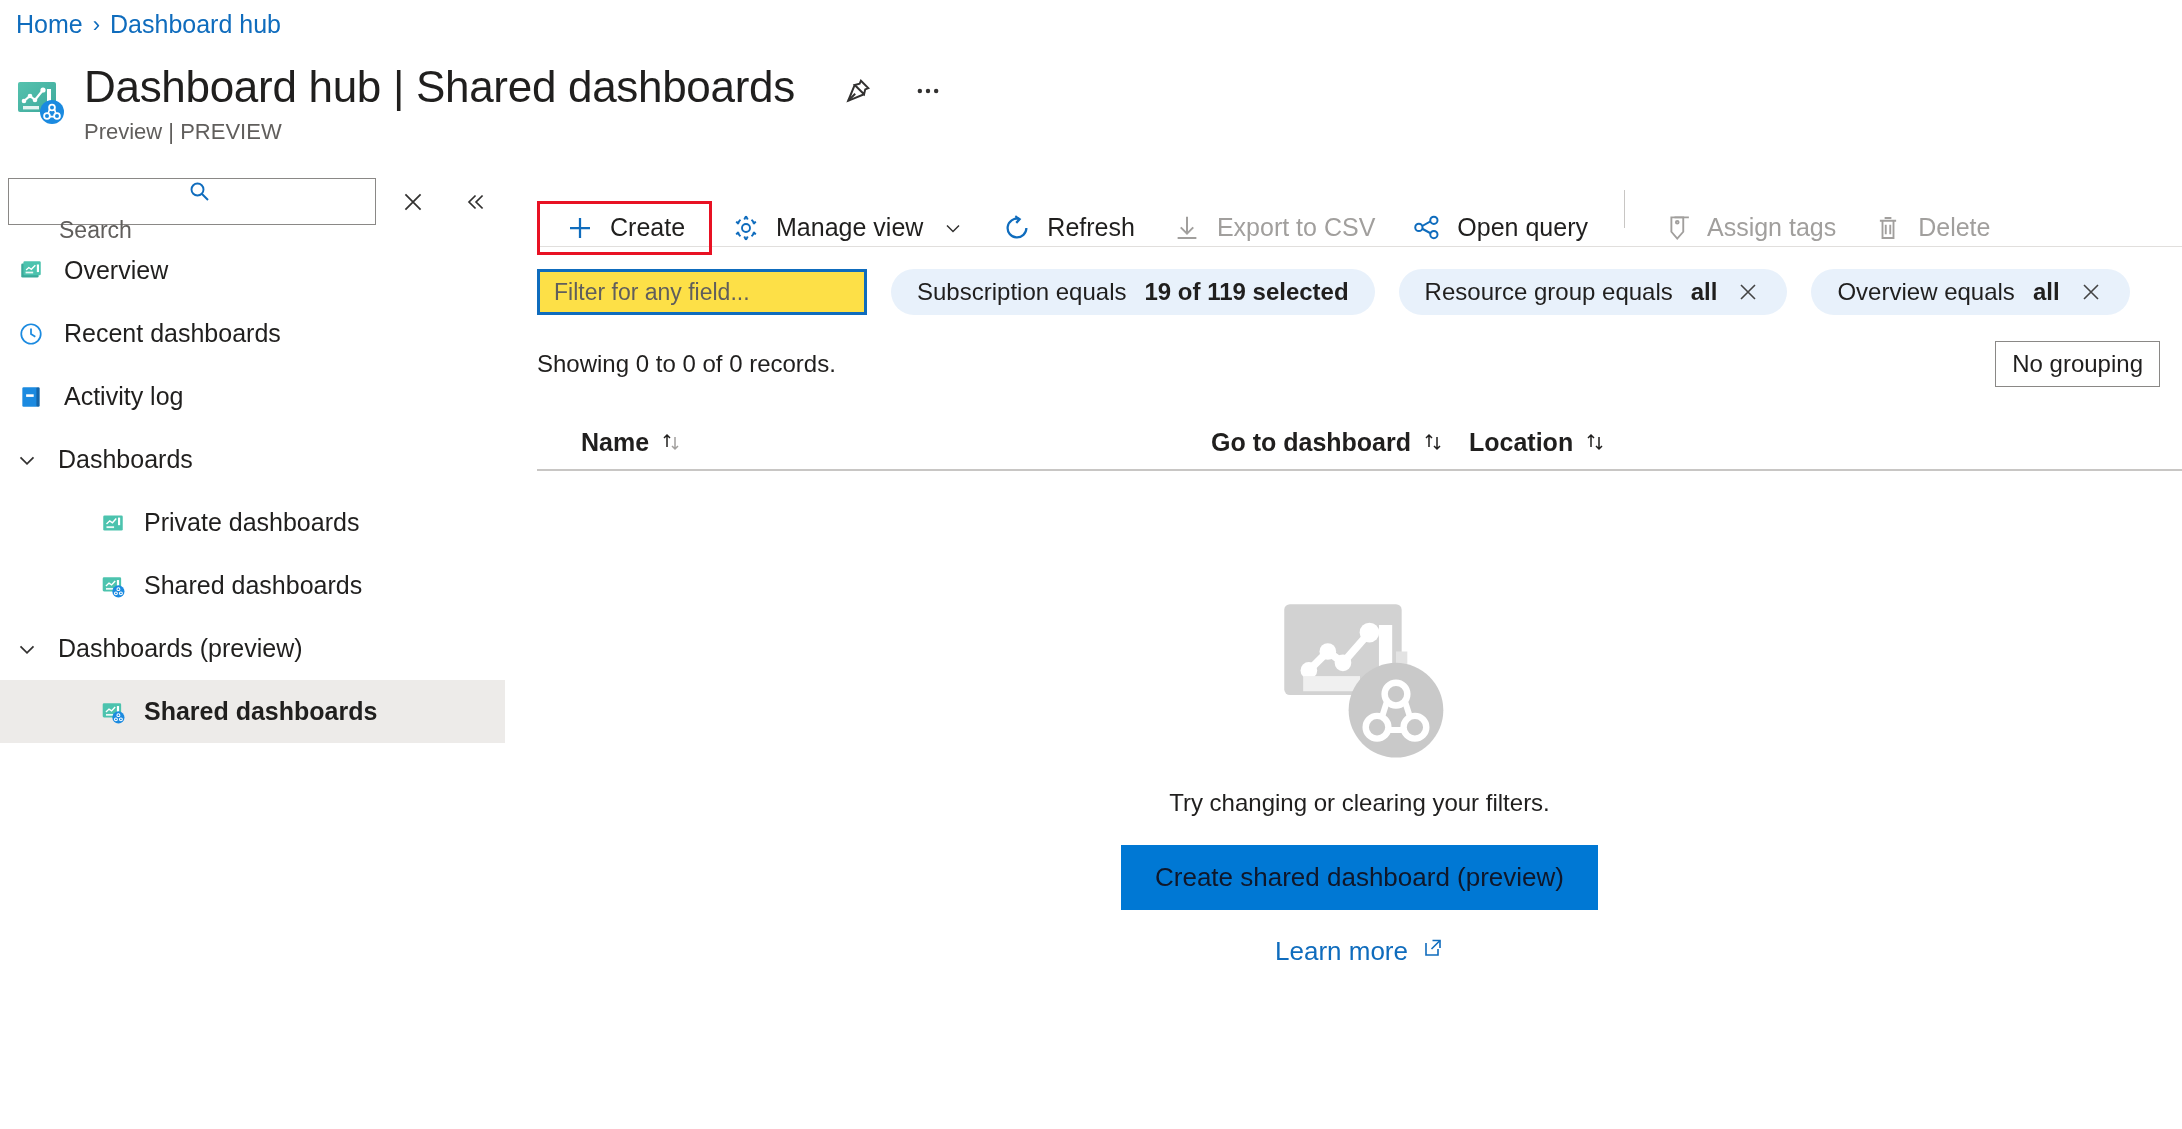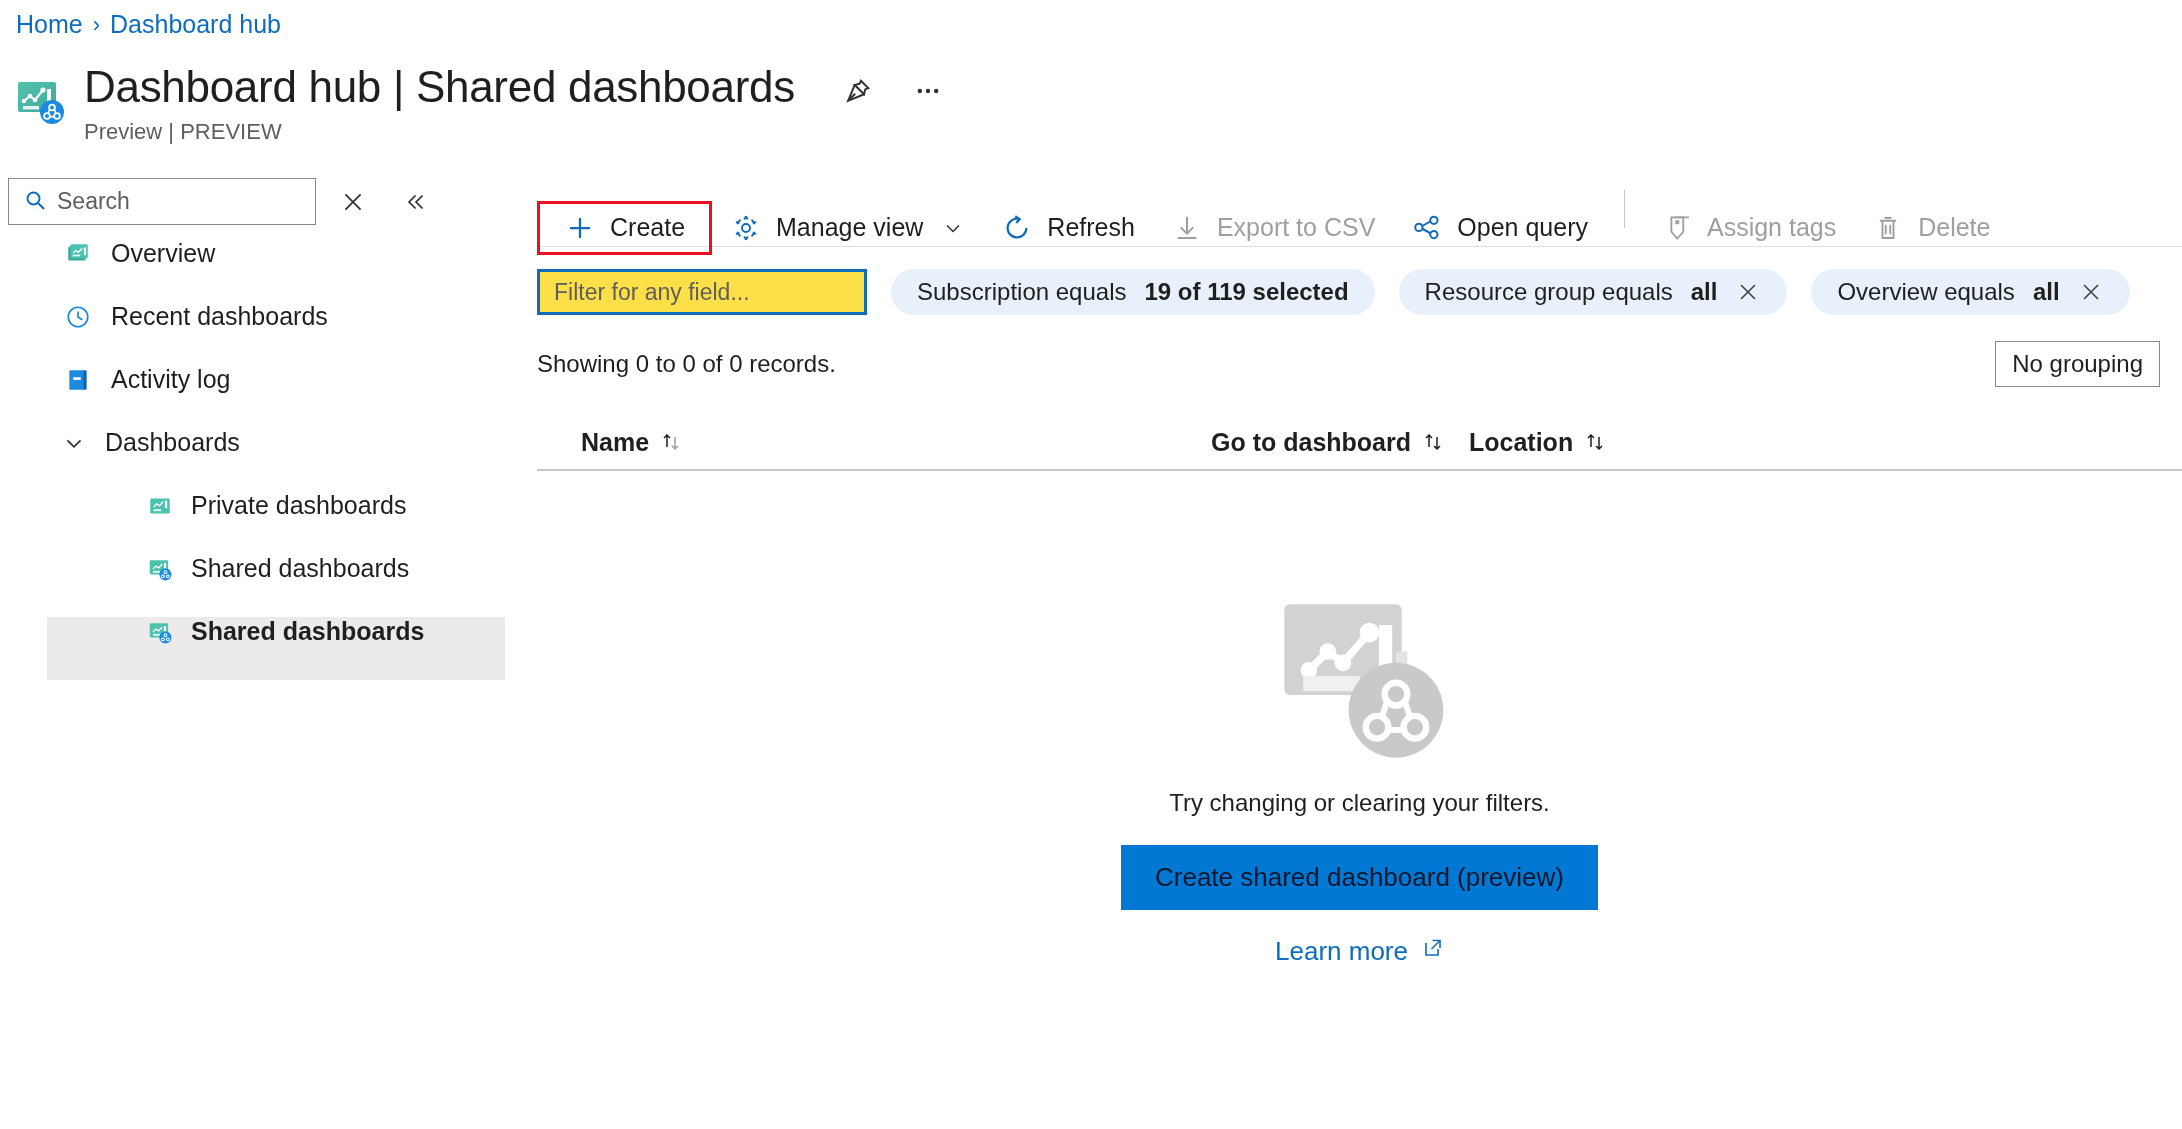--- a/index.html
+++ b/index.html
@@ -35,36 +35,36 @@
     color: #201f1e; white-space: nowrap; line-height: 1.15;
   }
   .title-actions { display: flex; align-items: center; gap: 40px; margin-left: 22px; padding-top: 8px; }
   .icon-btn { width: 30px; height: 30px; display: flex; align-items: center; justify-content: center; cursor: pointer; }
   .subtitle { font-size: 22px; color: #605e5c; margin-top: 6px; }
 
   
   .sidebar { position: absolute; left: 0; top: 178px; width: 505px; }
   .search-row { display: flex; align-items: center; padding: 0 8px; gap: 0; }
   .search-box {
-    position: relative; width: 308px; height: 47px;
+    position: relative; width: 368px; height: 47px;
     border: 1px solid #8a8886; background: #fff;
-    display: flex; align-items: center; padding-left: 14px; gap: 10px;
+    display: flex; align-items: center; padding-left: 14px; gap: 10px; flex-direction: column;
   }
   .search-box input {
     border: 0; outline: 0; font-size: 23px; width: 280px;
     font-family: "Liberation Sans", sans-serif; color: #323130; background: transparent;
   }
   .search-box input::placeholder { color: #605e5c; }
   .side-x { margin-left: 20px; width: 34px; height: 34px; display:flex; align-items:center; justify-content:center; cursor: pointer; color:#323130;}
   .side-collapse { margin-left: 28px; width: 34px; height: 34px; display:flex; align-items:center; justify-content:center; cursor: pointer; color:#323130;}
 
   .nav { margin-top: 14px; }
   .nav-item {
-    display: flex; align-items: flex-start; height: 63px;
-    padding-left: 16px; gap: 18px; cursor: pointer; font-size: 25px; color: #201f1e; margin-left: 47px;
+    display: flex; align-items: center; height: 63px;
+    padding-left: 16px; gap: 18px; cursor: pointer; font-size: 25px; color: #201f1e;
   }
   .nav-item.child { padding-left: 98px; gap: 16px; }
   .nav-item.group { padding-left: 12px; gap: 16px; }
   .nav-item.selected { background: #edebe9; font-weight: 600; }
   .nav-ico { width: 30px; height: 30px; flex: 0 0 auto; display:flex; align-items:center; justify-content:center;}
   .nav-chev { width: 30px; height: 30px; flex: 0 0 auto; display:flex; align-items:center; justify-content:center; }
 
   
   .main { position: absolute; left: 537px; top: 178px; right: 0; bottom: 0; }
 
@@ -278,20 +278,28 @@
             <rect x="5.5" y="13.8" width="6.5" height="1.6" fill="#fff" opacity=".9"></rect>
             <circle cx="17" cy="17" r="5.6" fill="#1b8ae0"></circle>
             <circle cx="17" cy="14.9" r="1.35" fill="none" stroke="#fff" stroke-width=".95"></circle>
             <circle cx="14.7" cy="18.8" r="1.35" fill="none" stroke="#fff" stroke-width=".95"></circle>
             <circle cx="19.3" cy="18.8" r="1.35" fill="none" stroke="#fff" stroke-width=".95"></circle>
           </svg>
         </span>
         <span>Shared dashboards</span>
       </div>
 
+      <div class="nav-item group">
+        <span class="nav-chev">
+          <svg viewBox="0 0 24 24" width="26" height="26" fill="none" stroke="#323130" stroke-width="1.6">
+            <path d="M6 9.5 L12 15.5 L18 9.5"></path>
+          </svg>
+        </span>
+        <span>Dashboards (preview)</span>
+      </div>
 
       <div class="nav-item child selected">
         <span class="nav-ico">
           <svg viewBox="0 0 24 24" width="26" height="26">
             <rect x="2.5" y="4" width="17" height="13" rx="1.2" fill="#4cc3ae"></rect>
             <polyline points="5.5,12 8.3,9.3 10.7,11 14,7.3" fill="none" stroke="#fff" stroke-width="1.3"></polyline>
             <rect x="15.6" y="6.5" width="2" height="6.5" fill="#fff"></rect>
             <rect x="5.5" y="13.8" width="6.5" height="1.6" fill="#fff" opacity=".9"></rect>
             <circle cx="17" cy="17" r="5.6" fill="#1b8ae0"></circle>
             <circle cx="17" cy="14.9" r="1.35" fill="none" stroke="#fff" stroke-width=".95"></circle>

